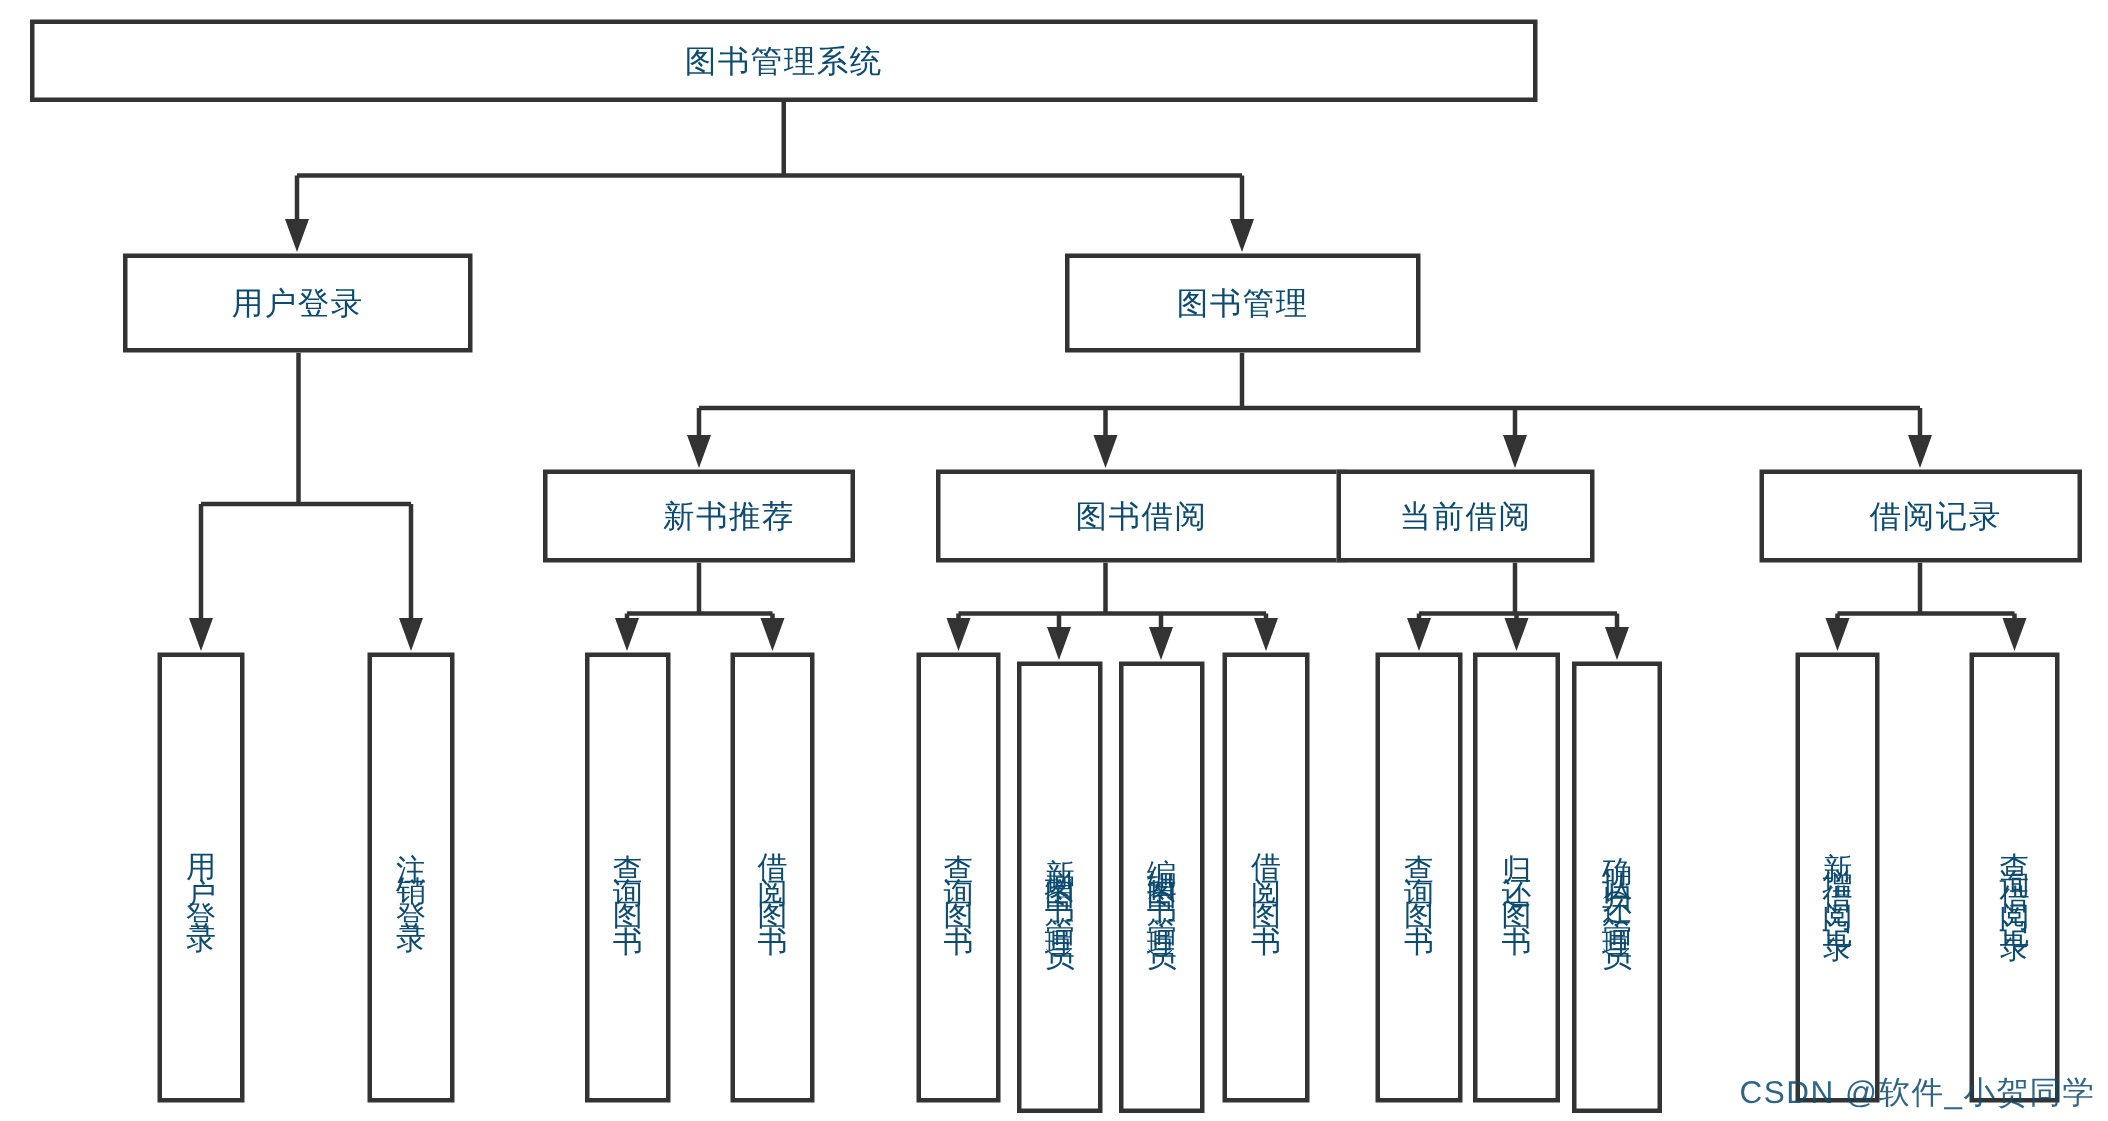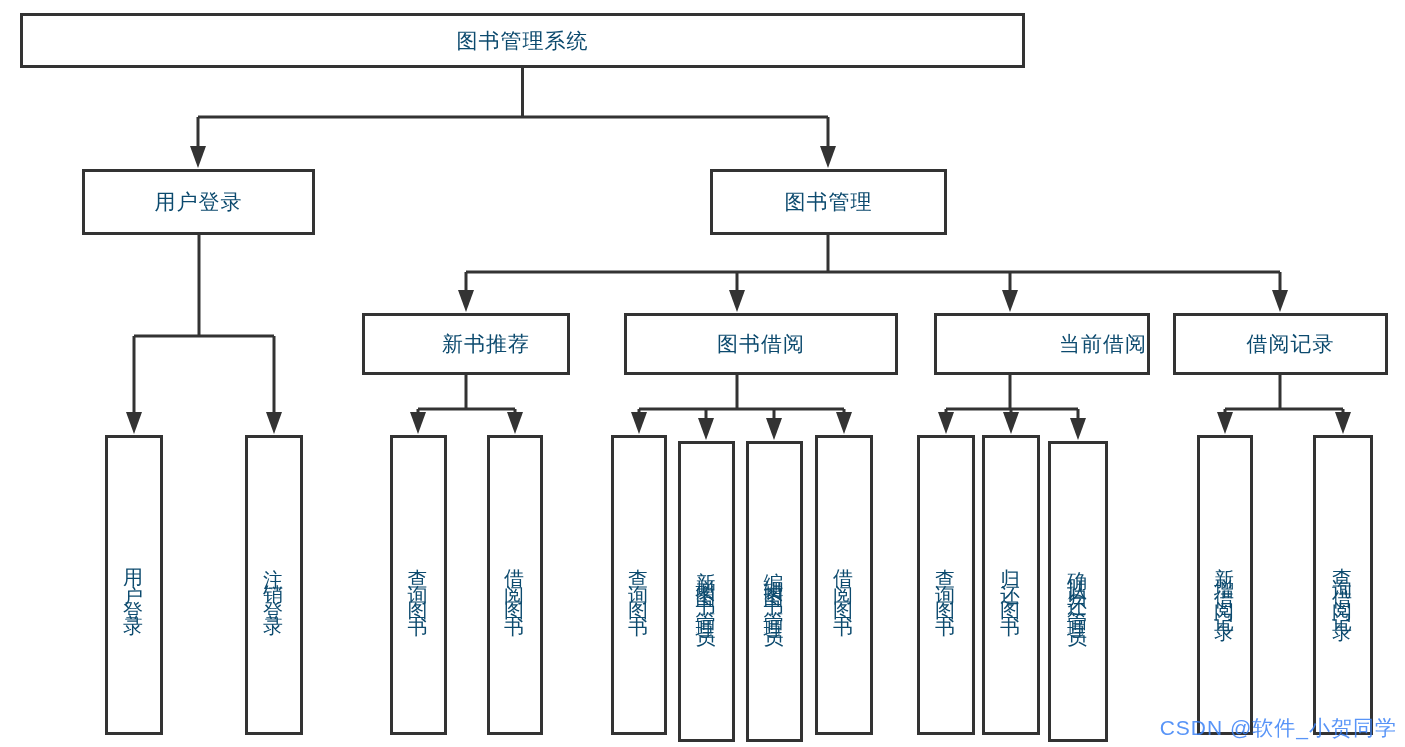--- a/index.html
+++ b/index.html
@@ -46,21 +46,21 @@
     white-space: nowrap;
   }
   .vtext--short { letter-spacing: 16px; }
   .vtext--mid   { letter-spacing: 11px; }
   .vtext--long  { letter-spacing: 8px; }
   .watermark {
     position: absolute;
     right: 8px;
     bottom: 5px;
     font-size: 21px;
-    color: #3b82f6;
+    color: #0c4a6e;
     opacity: 0.85;
     z-index: 3;
     letter-spacing: 1px;
   }
 </style>
 </head>
 <body>
 
 <div class="canvas">
 
@@ -147,21 +147,21 @@
   <div class="node node--h" style="left:710px; top:169px; width:237px; height:66px;">
     <span>图书管理</span>
   </div>
 
   <div class="node node--h" style="left:362px; top:313px; width:208px; height:62px;padding-left:40px;">
     <span>新书推荐</span>
   </div>
   <div class="node node--h" style="left:624px; top:313px; width:274px; height:62px;">
     <span>图书借阅</span>
   </div>
-  <div class="node node--h" style="left:934px; top:313px; width:216px; height:62px;justify-content:flex-end;">
+  <div class="node node--h" style="left:891px; top:313px; width:172px; height:62px;">
     <span>当前借阅</span>
   </div>
   <div class="node node--h" style="left:1173px; top:313px; width:215px; height:62px;padding-left:20px;">
     <span>借阅记录</span>
   </div>
 
   <div class="node node--v" style="left:105px; top:435px; width:58px; height:300px;">
     <span class="vtext vtext--short">用户登录</span>
   </div>
   <div class="node node--v" style="left:245px; top:435px; width:58px; height:300px;">

